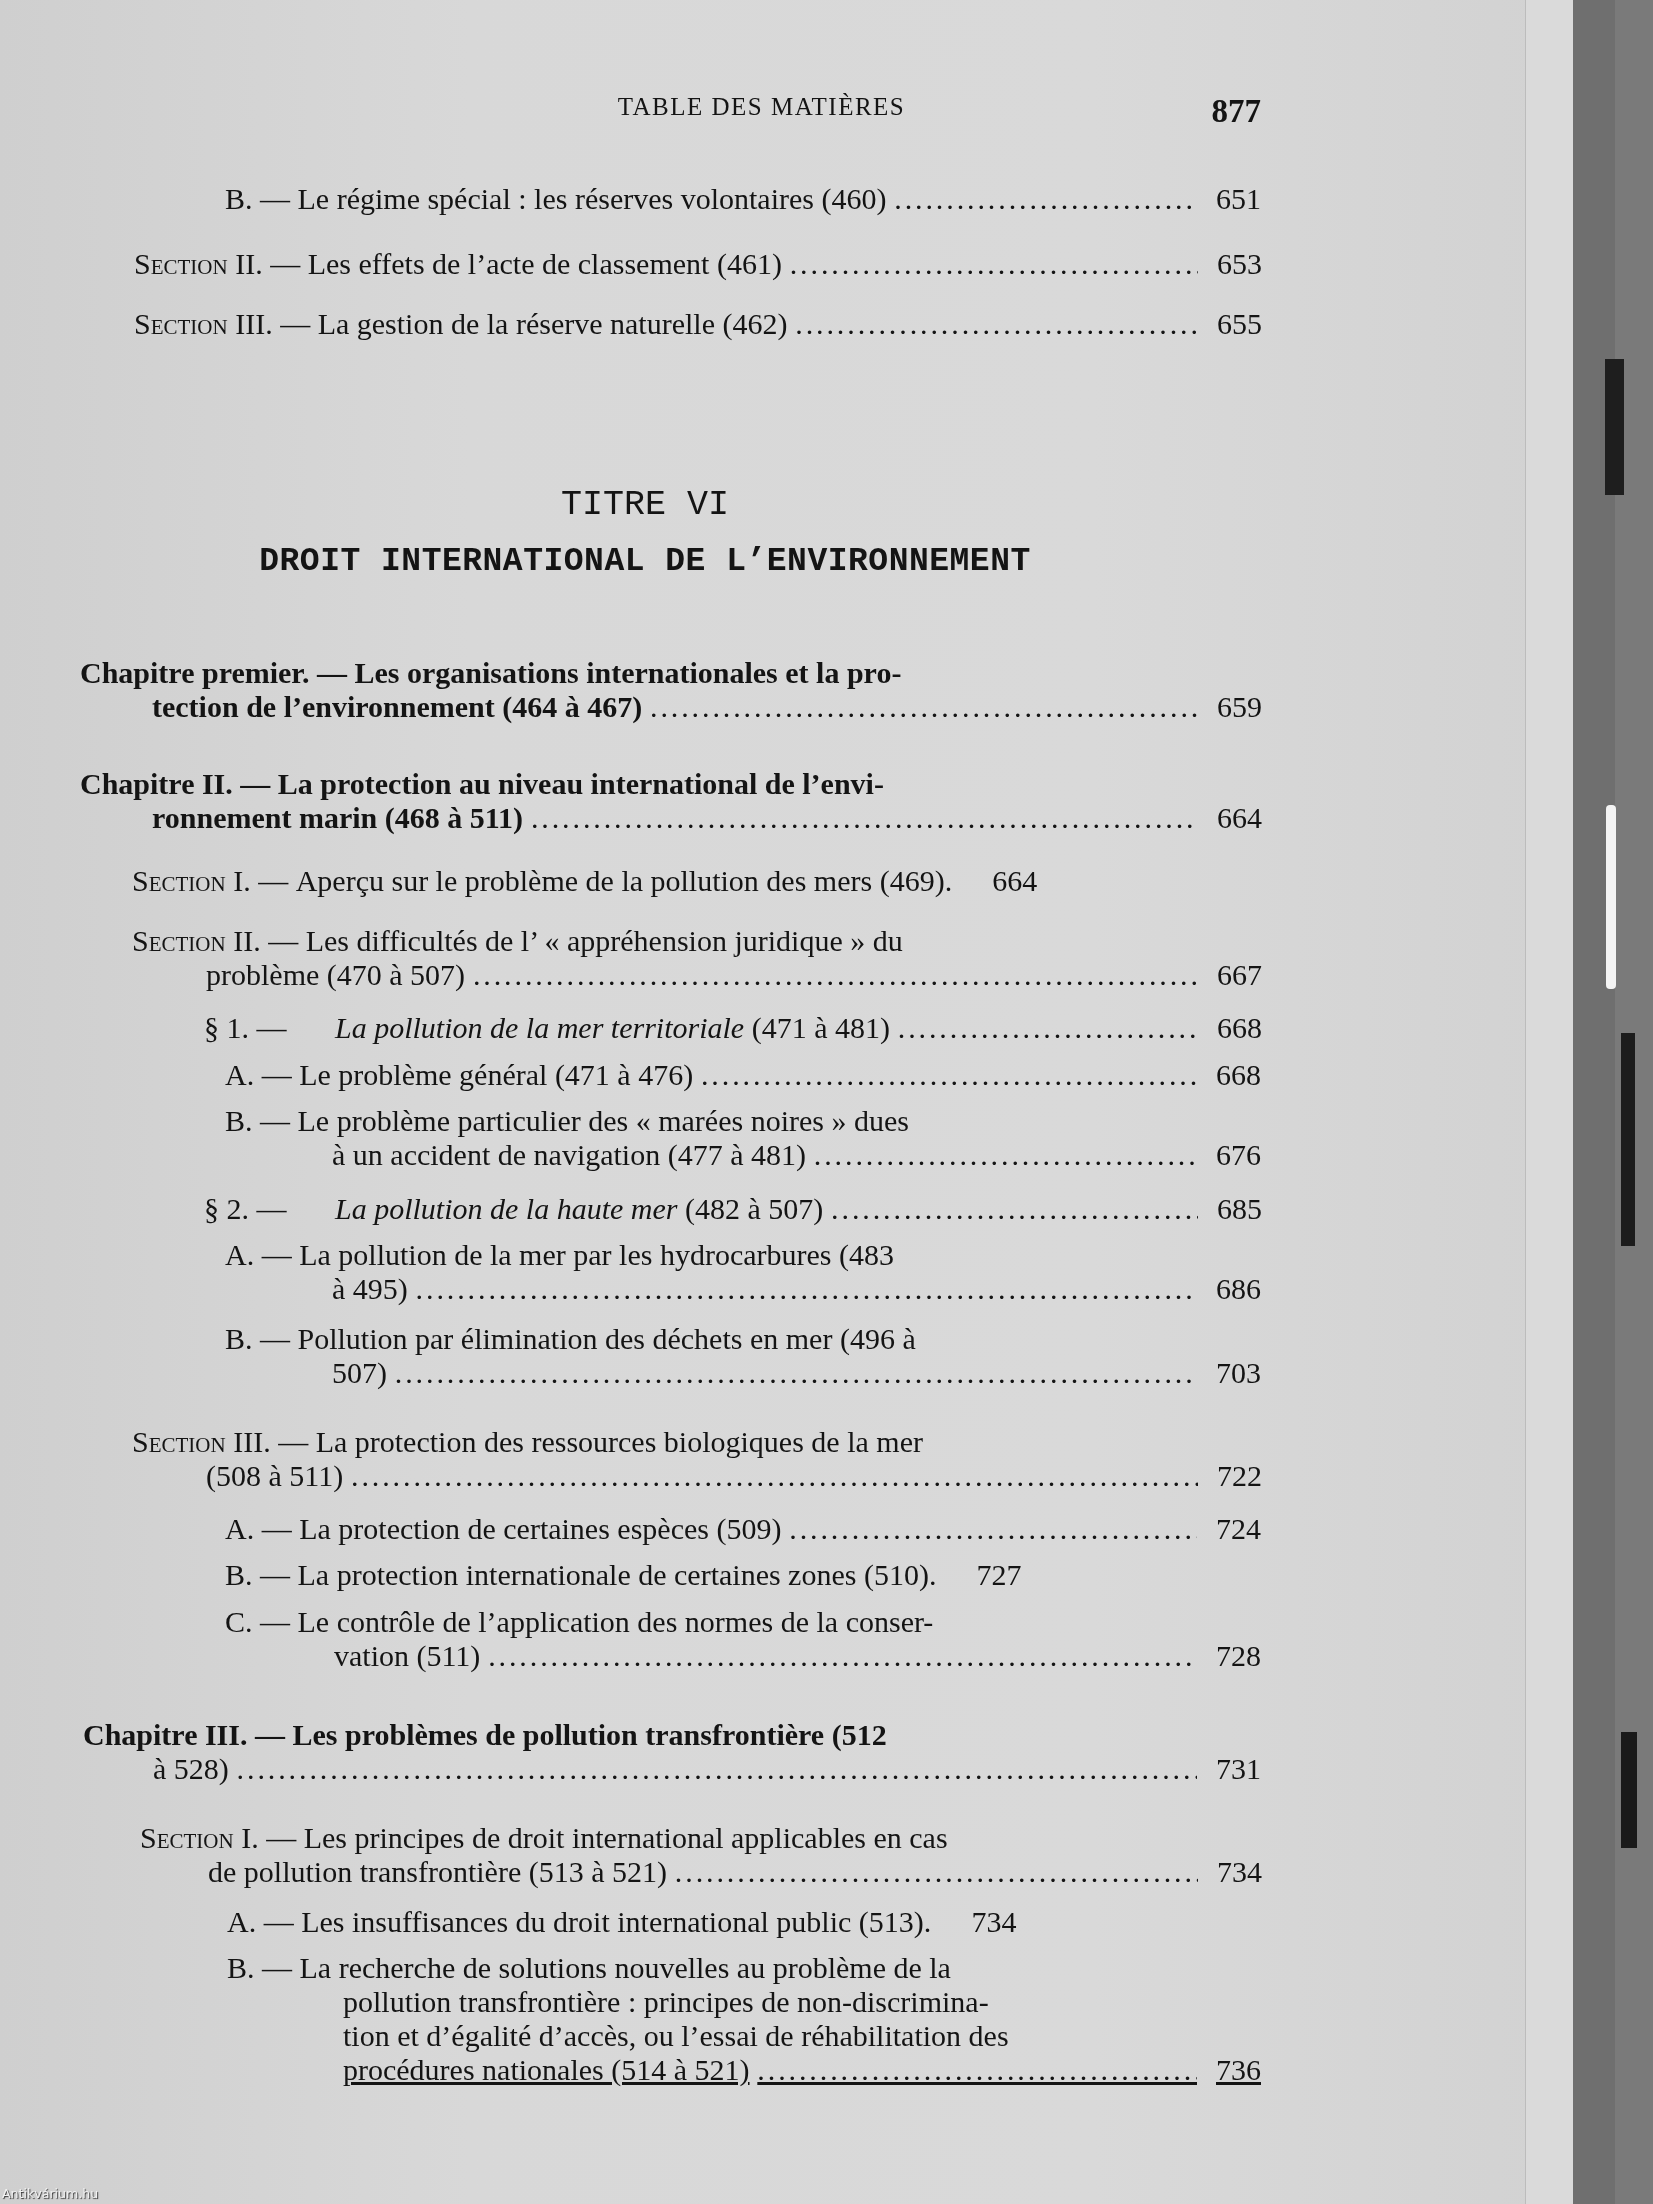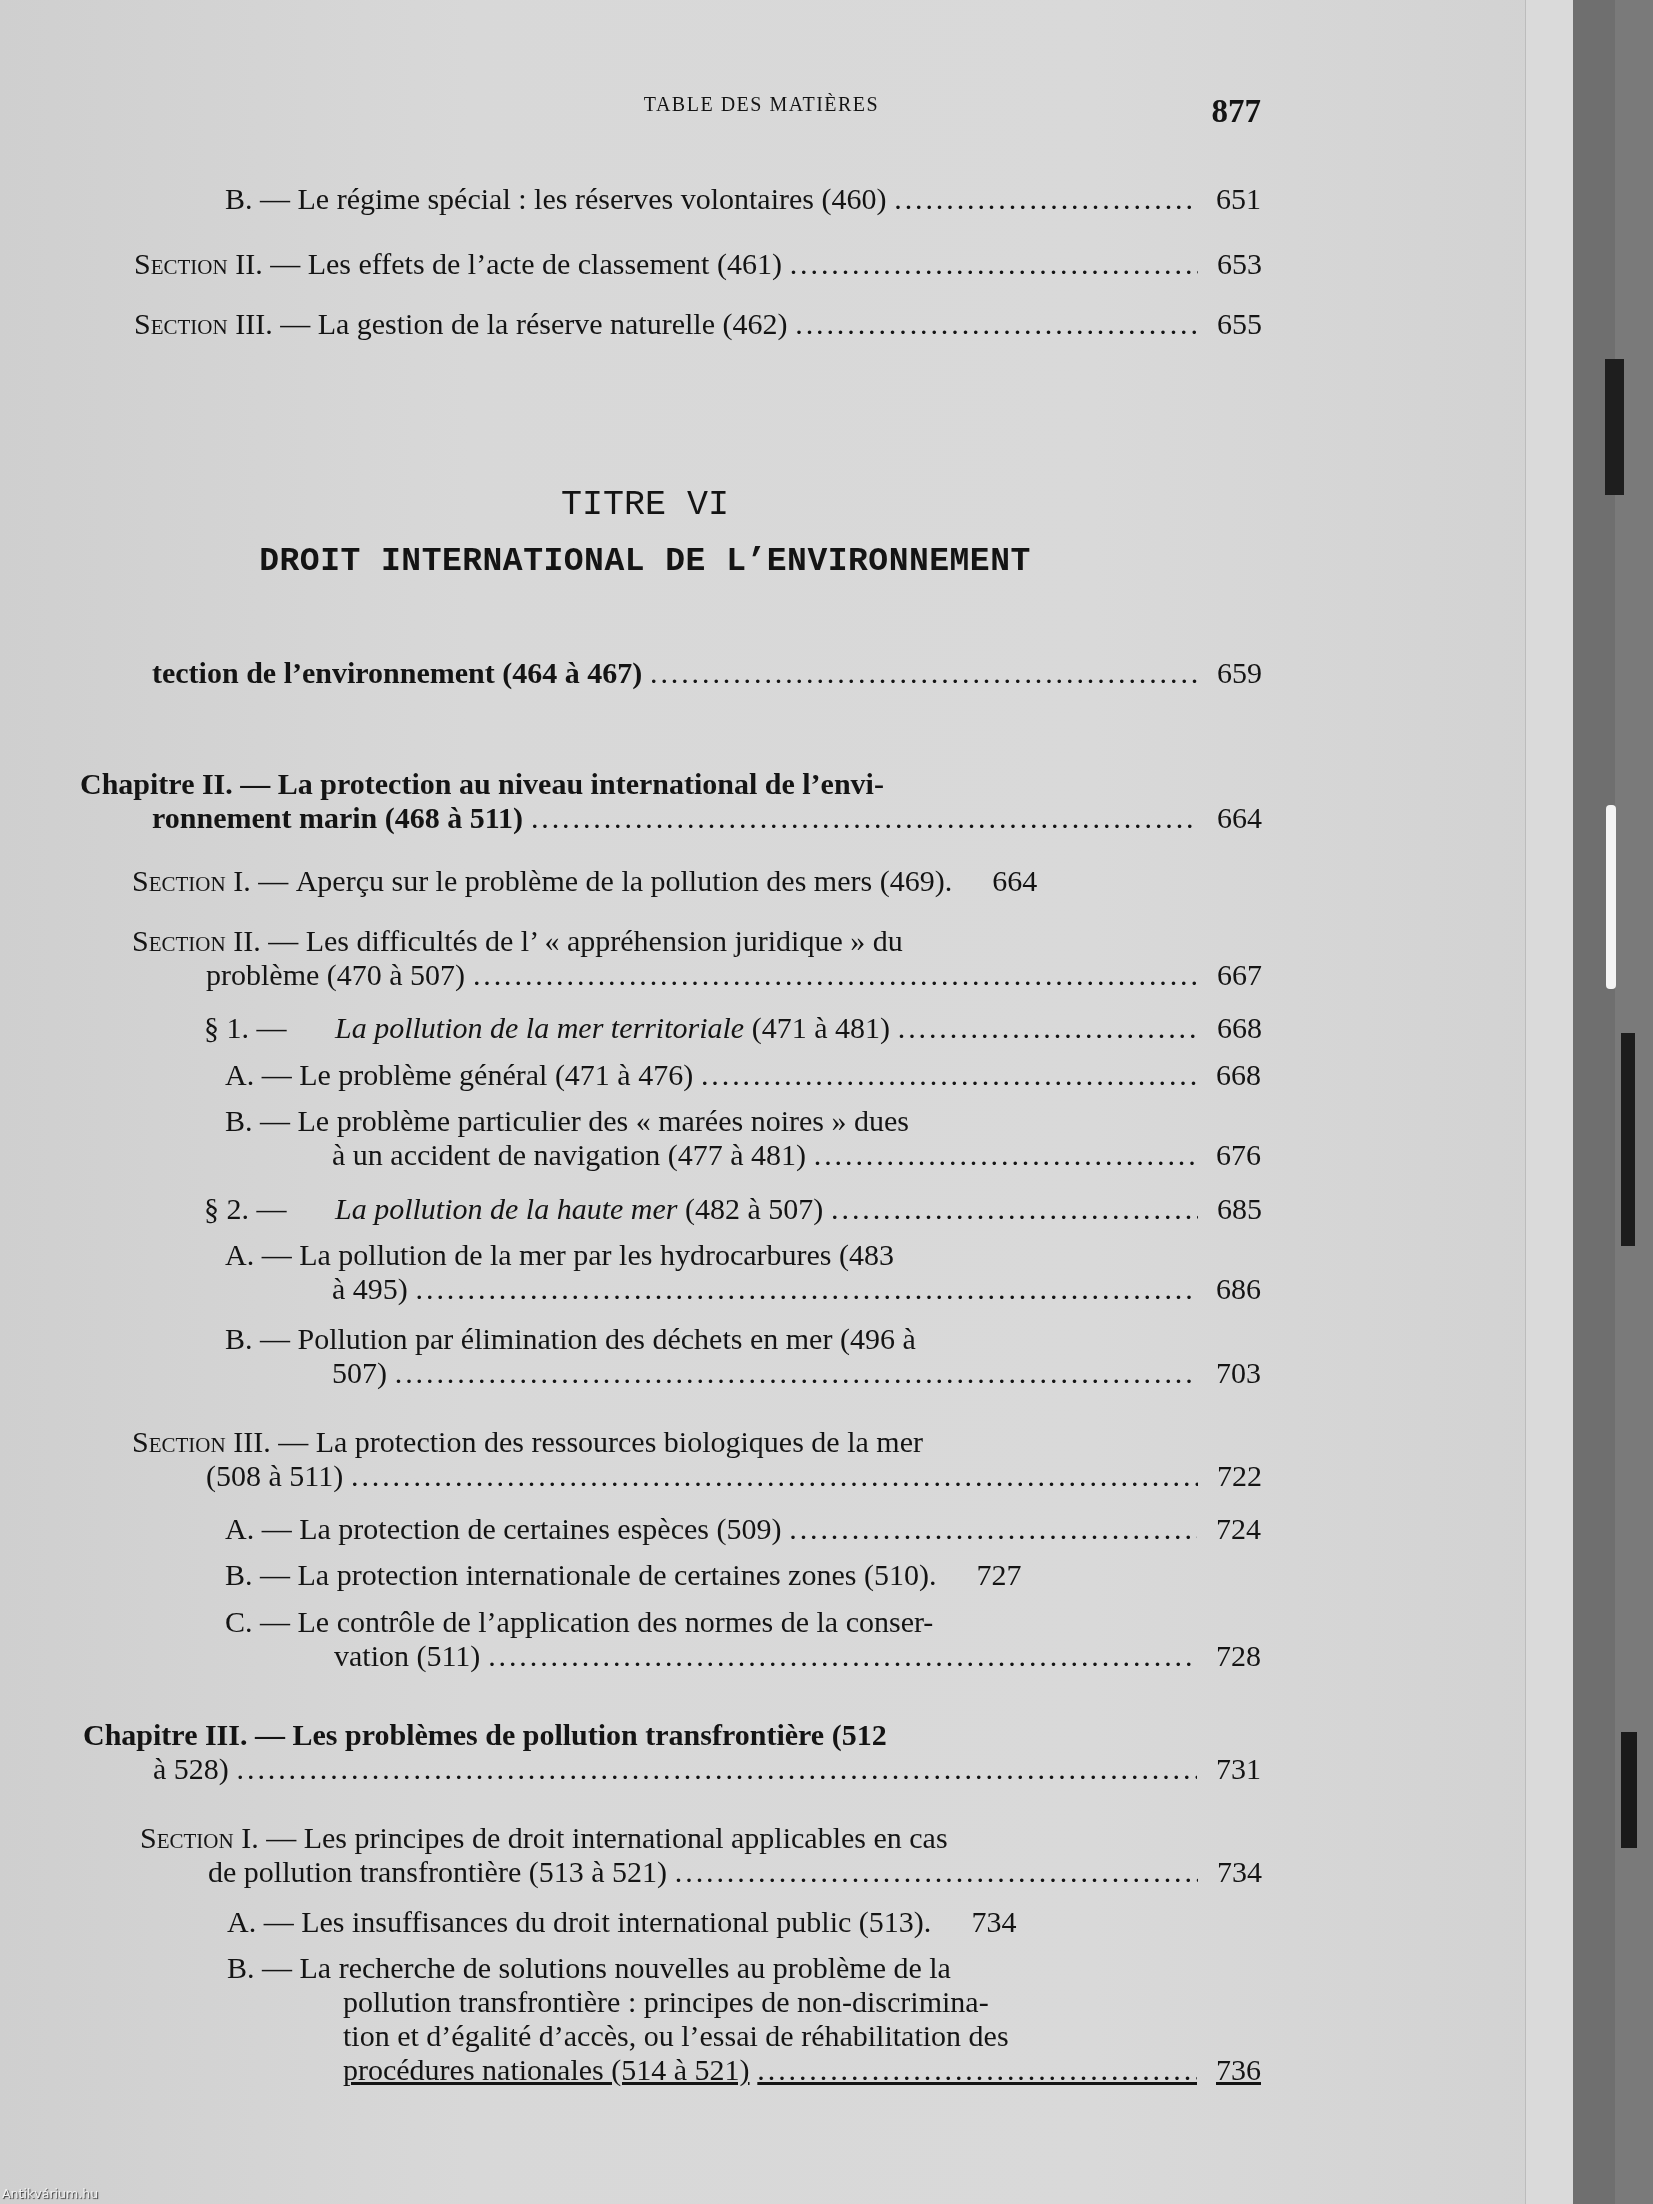--- a/index.html
+++ b/index.html
@@ -32,21 +32,21 @@
     .tab-black-3 {
       position: absolute; left: 1621px; top: 1732px; width: 15.5px; height: 116px;
       background: #1a1a1a;
     }
     .glare {
       position: absolute; left: 1606px; top: 805px; width: 9.7px; height: 184px;
       background: #f4f4f4; border-radius: 3.9px;
     }
     .running-head {
       position: absolute; top: 93px; left: 0; width: 1261px;
-      font-size: 20px; letter-spacing: 1.5px; text-align: center; padding-left: 262px; box-sizing: border-box;
+      font-size: 25px; letter-spacing: 1.5px; text-align: center; padding-left: 262px; box-sizing: border-box;
     }
     .folio {
       position: absolute; top: 93px; left: 1203px; width: 58px; text-align: right;
       font-size: 33px; font-weight: 700;
     }
     .toc { position: absolute; left: 0; top: 0; width: 1261px; }
     .entry {
       position: absolute; font-size: 30px; line-height: 34px;
     }
     .entry .line { display: flex; align-items: baseline; white-space: nowrap; }
@@ -100,20 +100,24 @@
       <span>La gestion de la réserve naturelle (462)</span>
       <span class="fill">..................................................................................................................................................................</span>
       <span class="pg">655</span>
     </div>
   </div>
 
   <div class="titre" style="top:485px;">TITRE VI</div>
   <div class="titre titre2" style="top:543px;">DROIT INTERNATIONAL DE L’ENVIRONNEMENT</div>
 
   <div class="entry bold" style="left:80px; top:656px; width:1182px;">
+    <div class="line" style="width:1095px;">
+      <span>Chapitre premier. —</span>&nbsp;
+      <span>Les organisations internationales et la pro-</span>
+    </div>
     <div class="line" style="padding-left:72px; font-weight:700;">
       <span>tection de l’environnement (464 à 467)</span>
       <span class="fill" style="font-weight:400;">..................................................................................................................................................................</span>
       <span class="pg" style="font-weight:400;">659</span>
     </div>
   </div>
 
   <div class="entry bold" style="left:80px; top:767px; width:1182px;">
     <div class="line">
       <span>Chapitre II. —</span>&nbsp;

